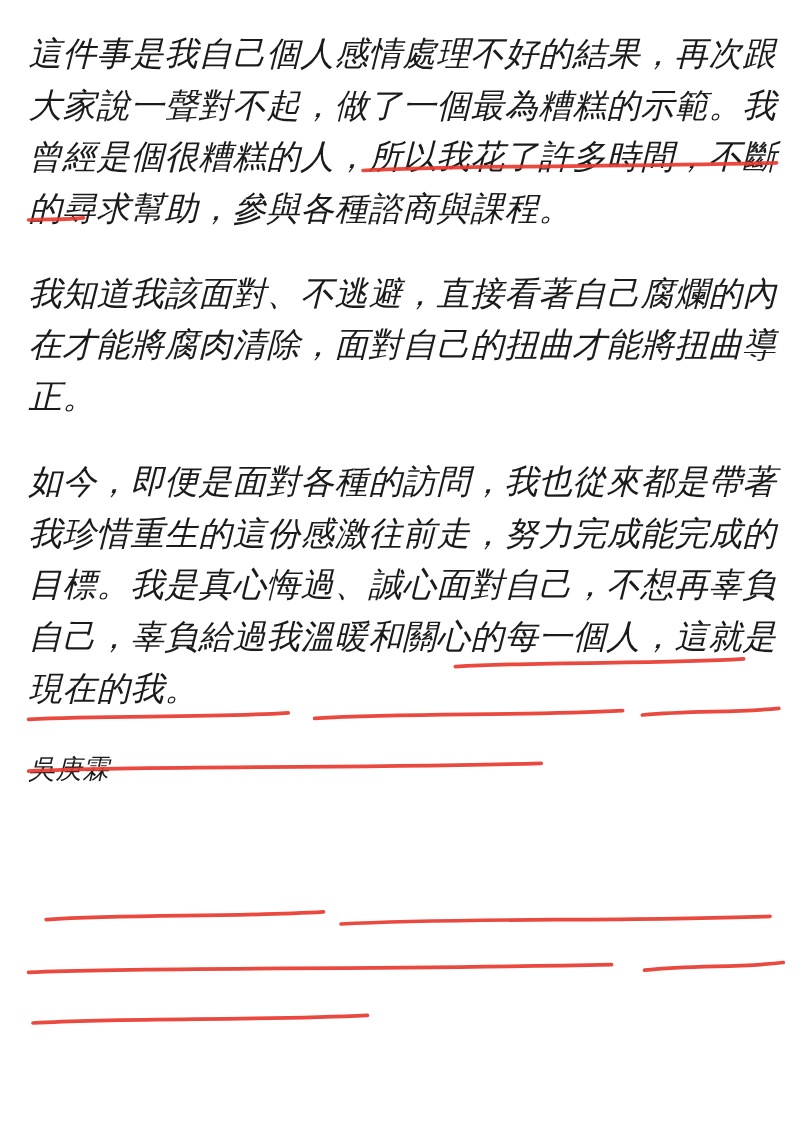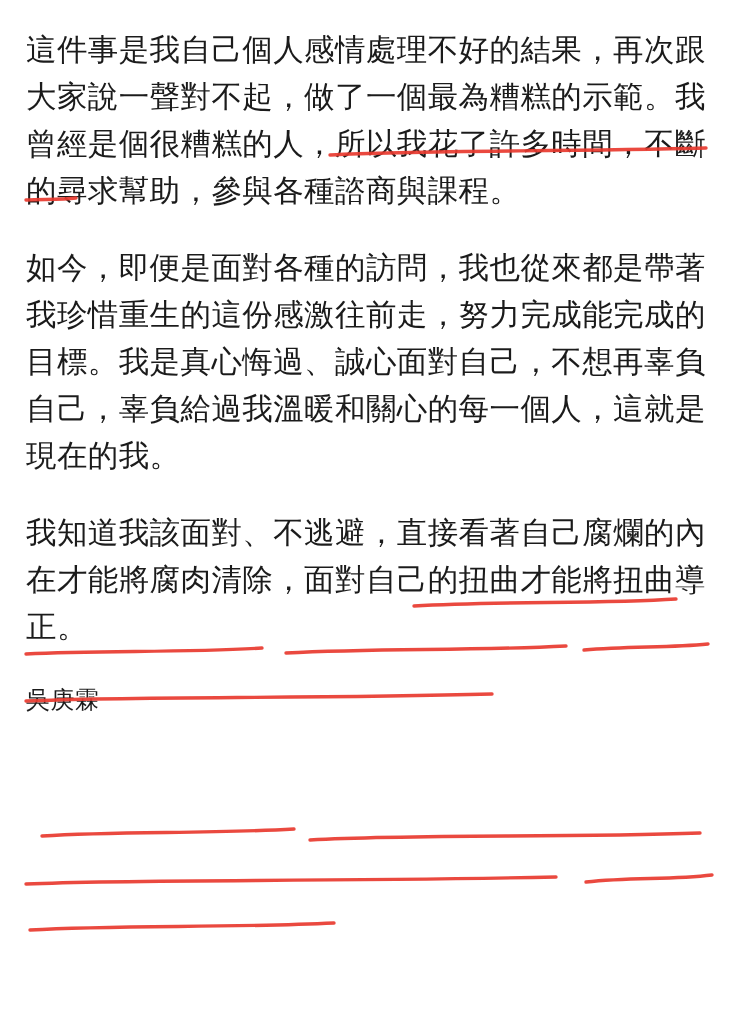--- a/index.html
+++ b/index.html
@@ -17,20 +17,21 @@
     position: relative;
     width: 734px;
     height: 1024px;
     background: #ffffff;
     box-sizing: border-box;
     padding: 26px 26px 10px 26px;
   }
   .statement-body {
     position: relative;
     z-index: 1;
+    font-style: italic;
   }
   .para {
     font-size: 30.5px;
     line-height: 47px;
     letter-spacing: 0.4px;
     color: #1b1b1b;
     margin: 0 0 30px 0;
     text-align: left;
     word-break: break-all;
     white-space: pre-wrap;
@@ -64,22 +65,22 @@
     opacity: 0.92;
   }
 </style>
 </head>
 <body>
 
 <div id="page">
 
   <div class="statement-body">
     <p class="para">這件事是我自己個人感情處理不好的結果，再次跟大家說一聲對不起，做了一個最為糟糕的示範。我曾經是個很糟糕的人，所以我花了許多時間，不斷的尋求幫助，參與各種諮商與課程。</p>
+    <p class="para">我知道我該面對、不逃避，直接看著自己腐爛的內在才能將腐肉清除，面對自己的扭曲才能將扭曲導正。</p>
     <p class="para">如今，即便是面對各種的訪問，我也從來都是帶著我珍惜重生的這份感激往前走，努力完成能完成的目標。我是真心悔過、誠心面對自己，不想再辜負自己，辜負給過我溫暖和關心的每一個人，這就是現在的我。</p>
-    <p class="para">我知道我該面對、不逃避，直接看著自己腐爛的內在才能將腐肉清除，面對自己的扭曲才能將扭曲導正。</p>
     <p class="signature">吳庚霖</p>
   </div>
 
   <svg id="annotations" viewBox="0 0 734 1024" xmlns="http://www.w3.org/2000/svg">
 
     <path class="stroke" d="M330 155 C 420 150, 560 152, 706 148"></path>
 
     <path class="stroke" d="M26 200 C 42 199, 60 200, 76 198"></path>
 
     <path class="stroke" d="M414 606 C 500 601, 600 604, 676 599"></path>

